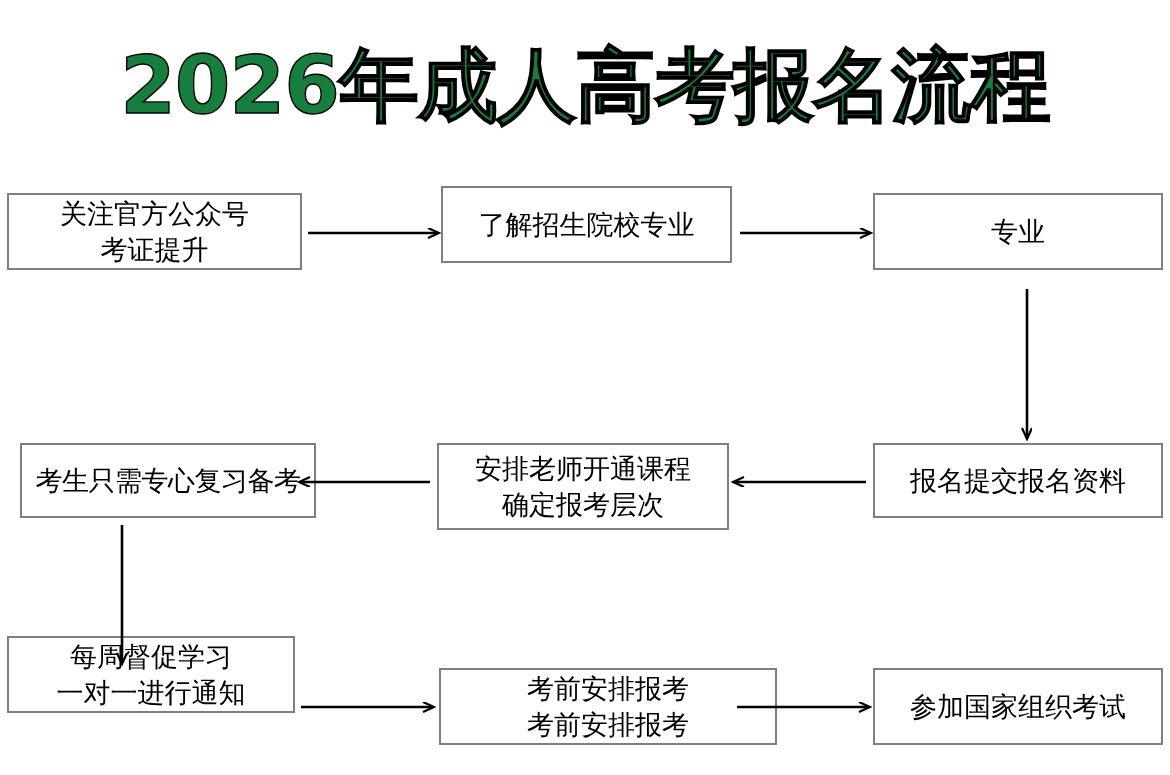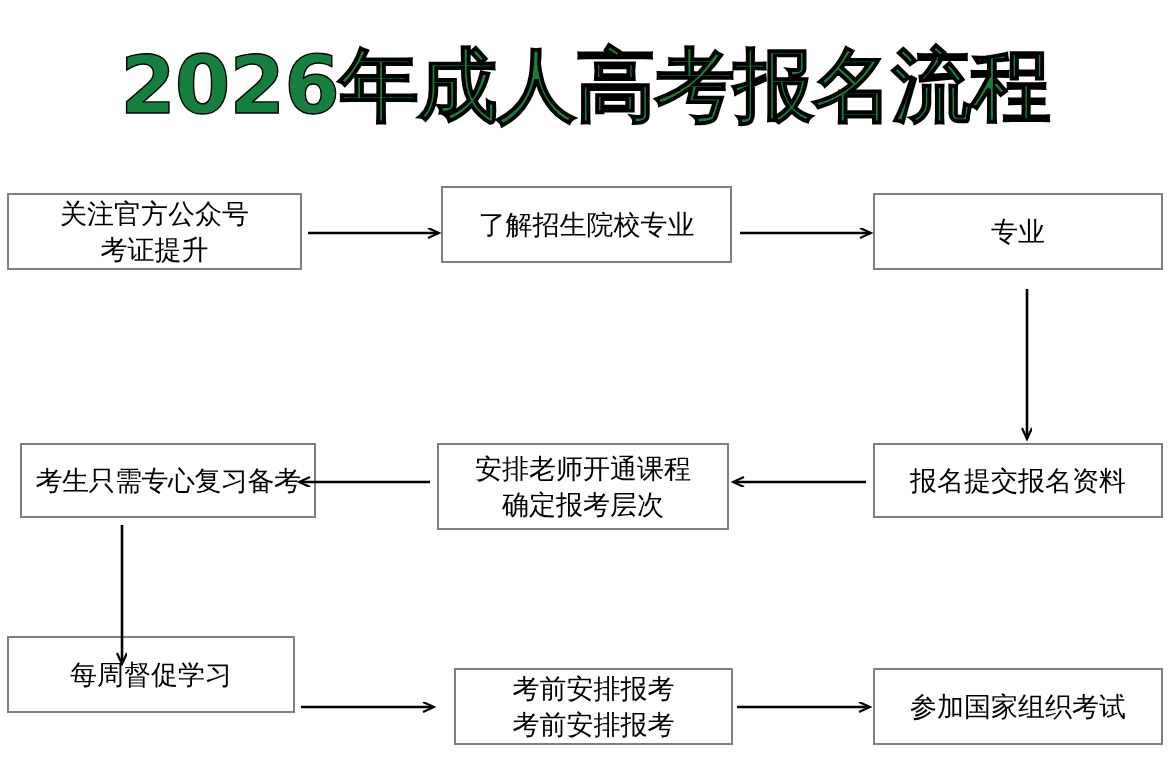--- a/index.html
+++ b/index.html
@@ -100,23 +100,24 @@
     <span class="ln">安排老师开通课程</span>
     <span class="ln">确定报考层次</span>
   </div>
 
   <div class="node" style="left:873px; top:443px; width:290px; height:75px;justify-content:center;">
     <span class="ln">报名提交报名资料</span>
   </div>
 
   <div class="node" style="left:7px; top:636px; width:288px; height:77px;">
     <span class="ln">每周督促学习</span>
+    <span class="ln">一对一进行通知</span>
   </div>
 
-  <div class="node" style="left:454px; top:668px; width:279px; height:77px;">
+  <div class="node" style="left:439px; top:668px; width:338px; height:77px;">
     <span class="ln">考前安排报考</span>
     <span class="ln">考前安排报考</span>
   </div>
 
   <div class="node" style="left:873px; top:668px; width:290px; height:77px;">
     <span class="ln">参加国家组织考试</span>
   </div>
 
   <svg id="arrow-layer" viewBox="0 0 1170 775" width="1170" height="775">
     <defs>

